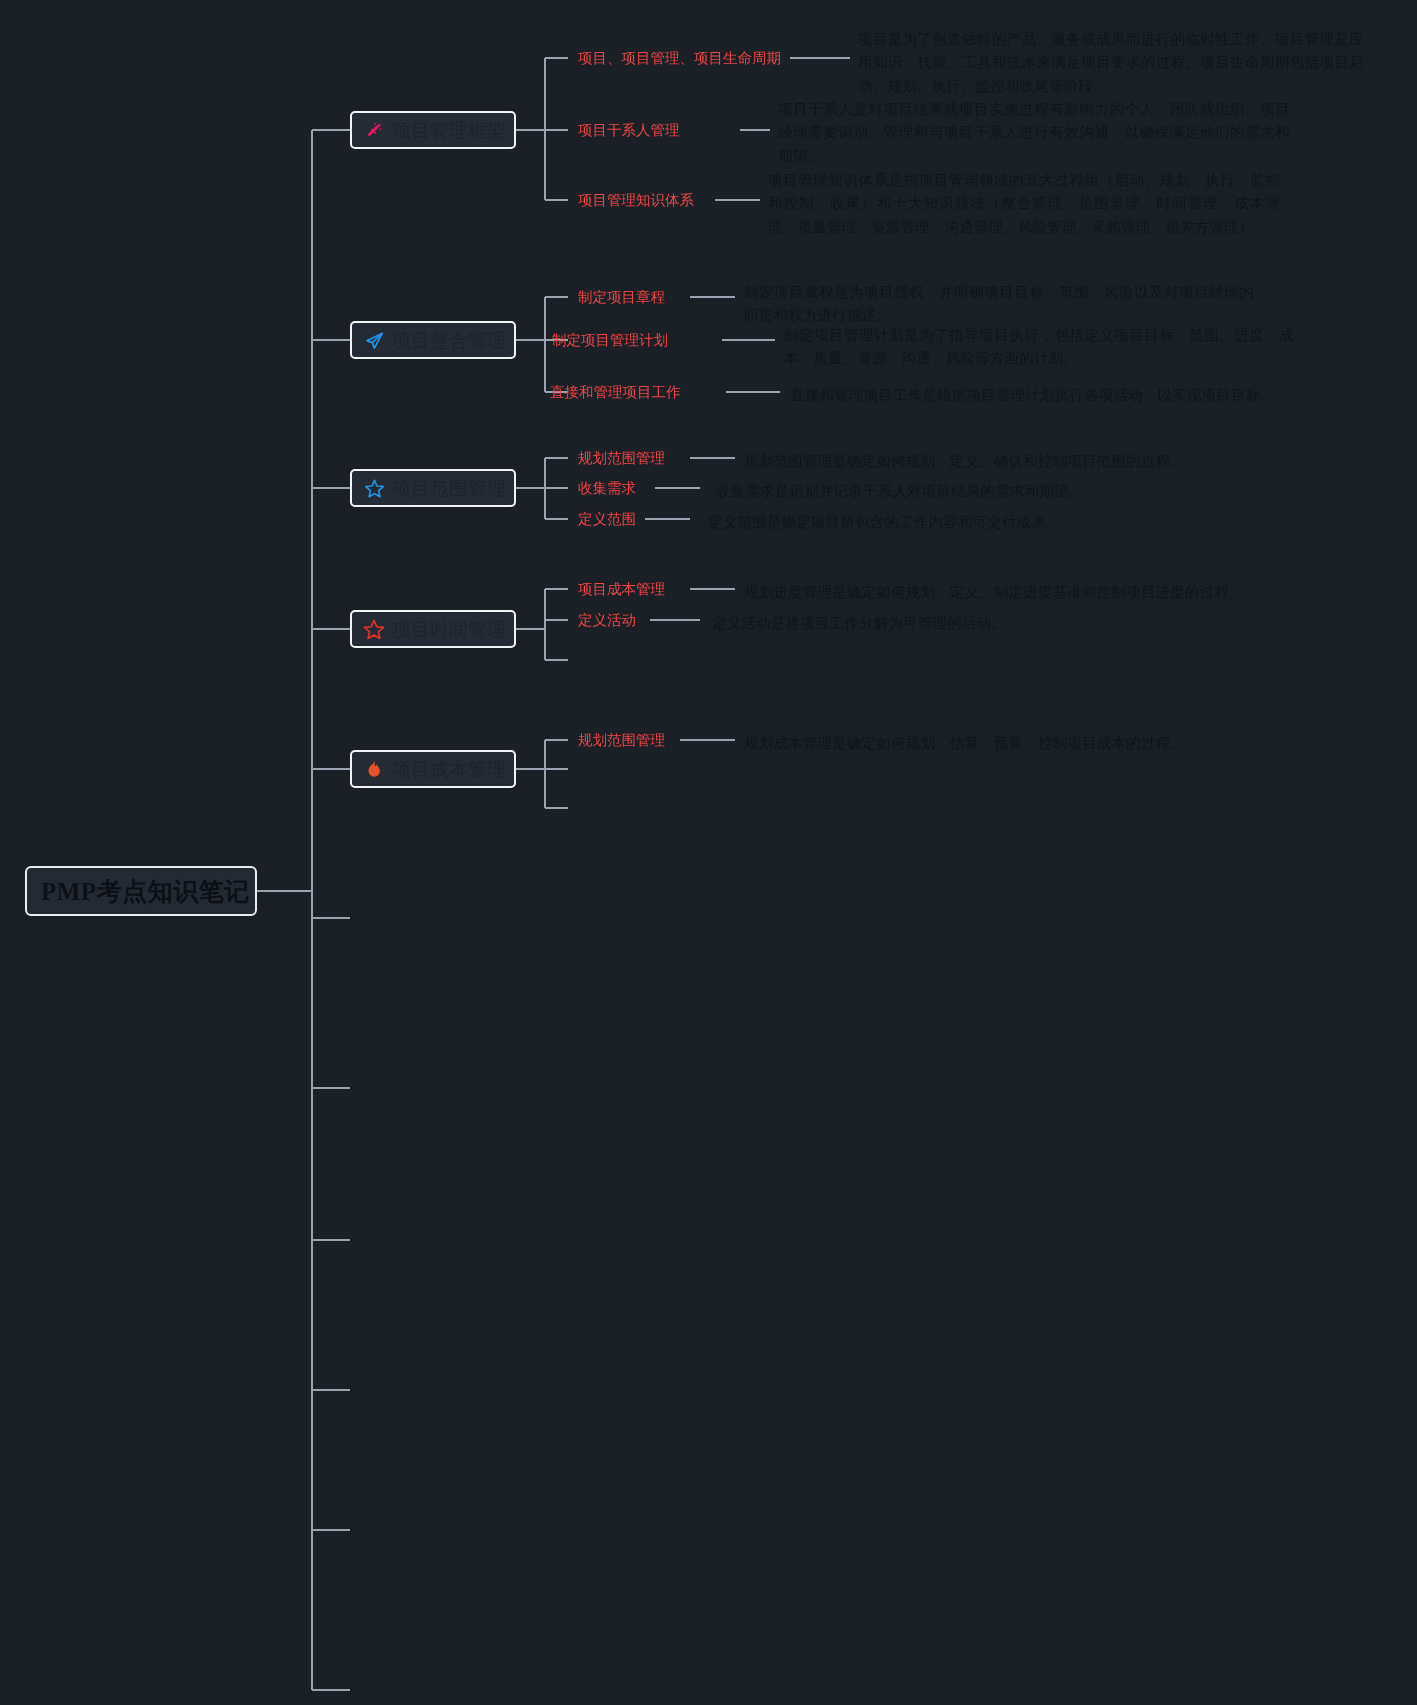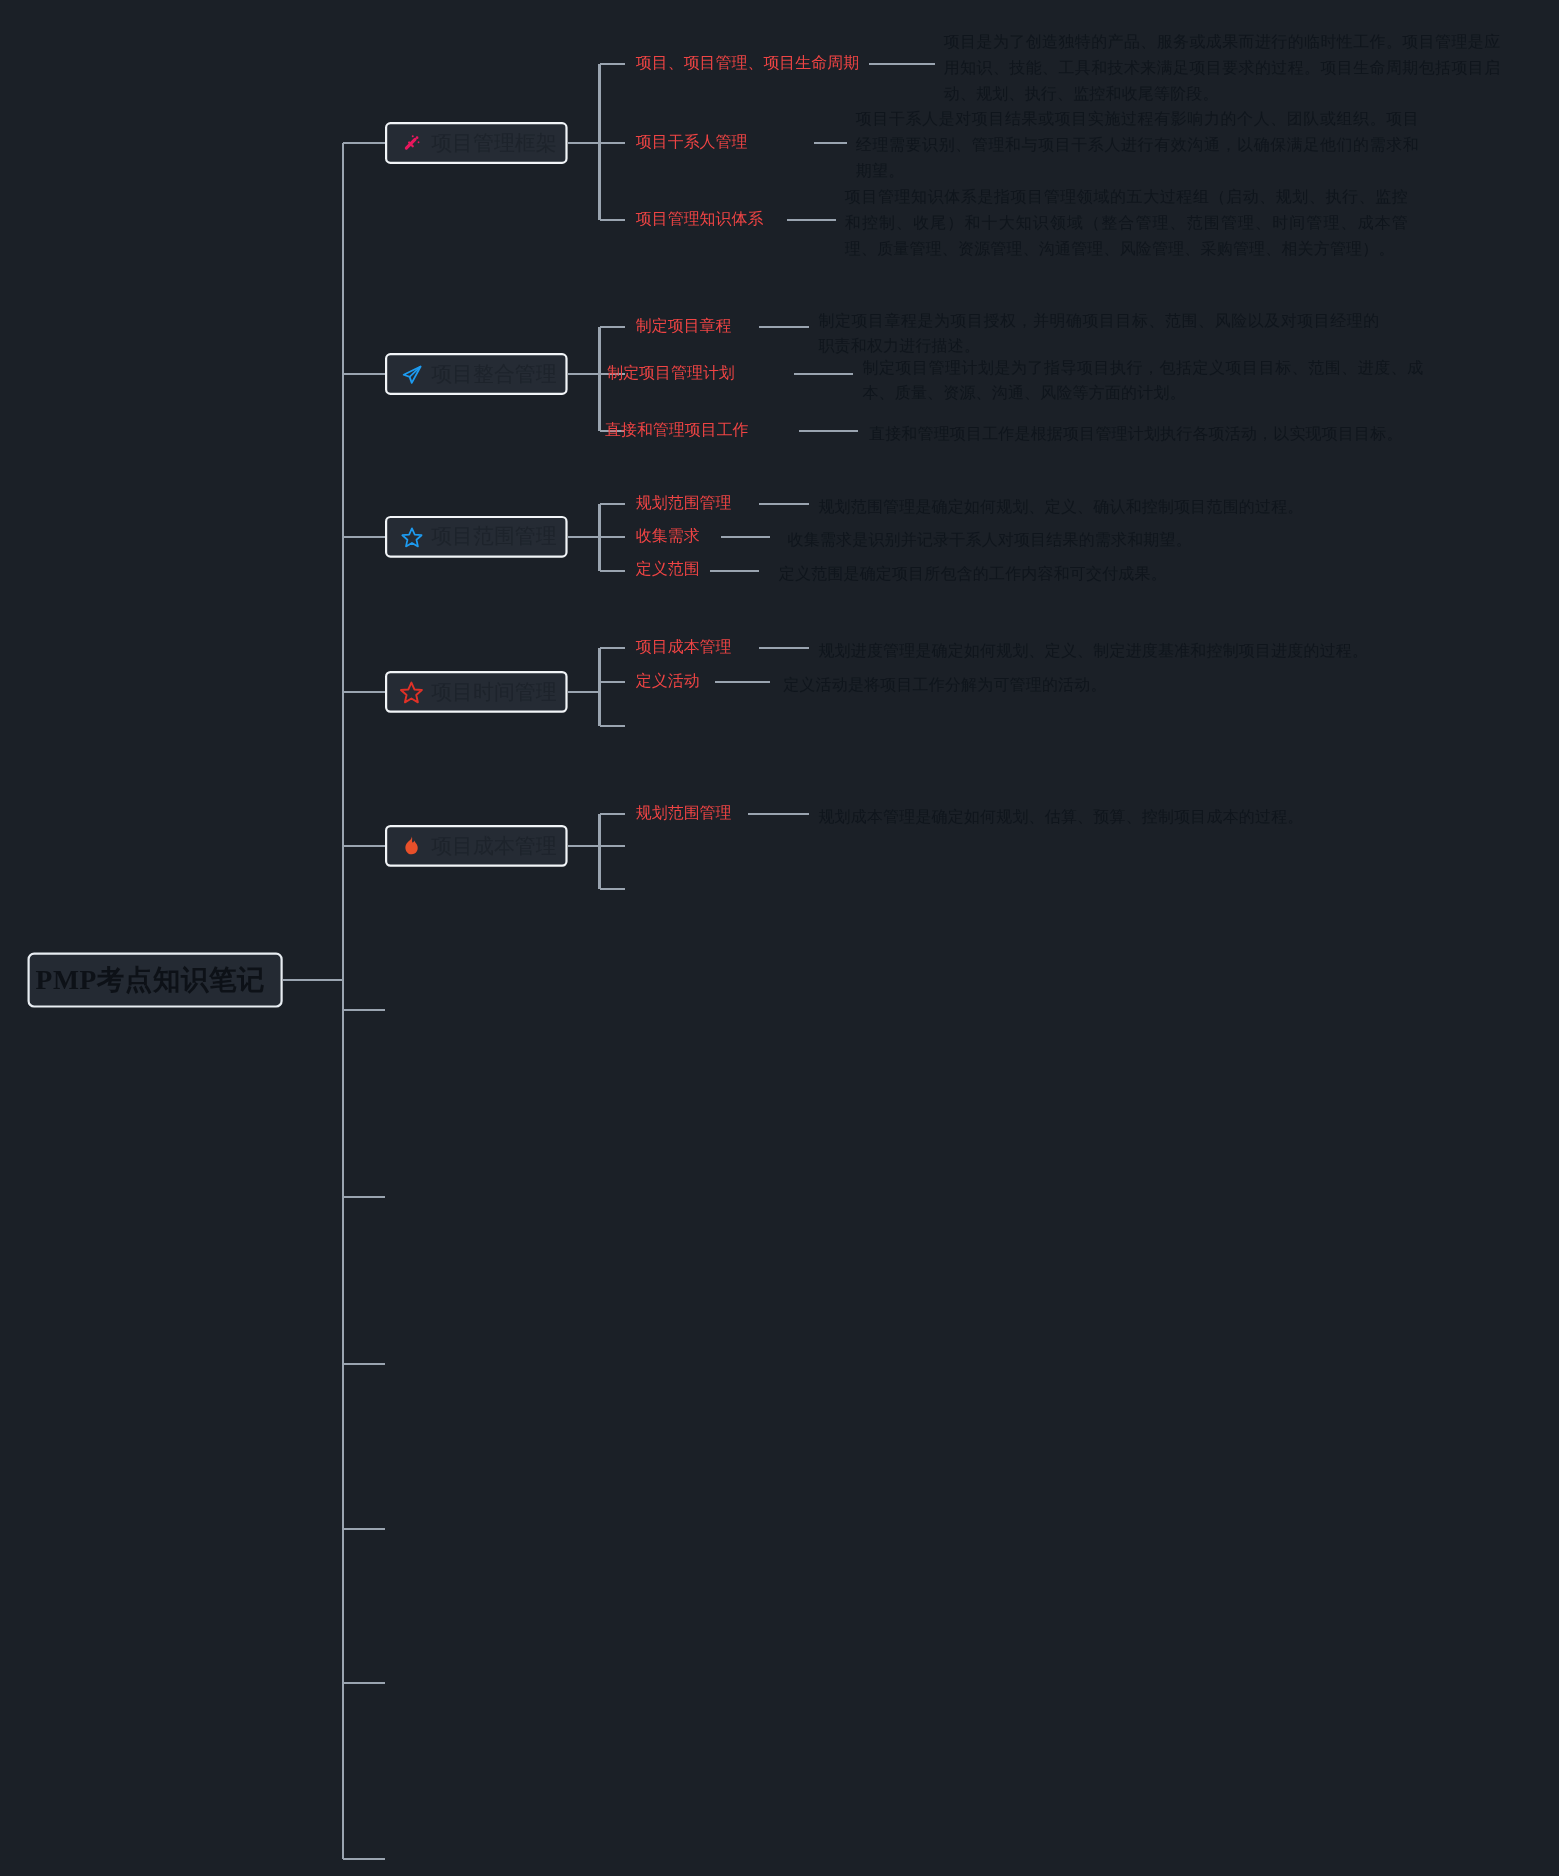--- a/index.html
+++ b/index.html
@@ -31,21 +31,21 @@
   }
   
   .root-node {
     position: absolute;
     box-sizing: border-box;
     background: #242a33;
     border: 2px solid #e8edf2;
     border-radius: 6px;
     display: flex;
     align-items: center;
-    justify-content: flex-end;
+    justify-content: flex-start;
     padding: 0 14px;
   }
   .root-label {
     font-family: "Liberation Serif", "DejaVu Serif", serif;
     font-weight: bold;
     font-size: 25px;
     color: #0d1117;
     letter-spacing: 0.5px;
     white-space: nowrap;
     line-height: 1;
@@ -224,21 +224,21 @@
     <span class="branch-icon">
       <svg width="21" height="21" viewBox="0 0 24 24">
         <path d="M12 2.6 L14.9 9.1 L22 9.8 L16.7 14.5 L18.2 21.4 L12 17.8 L5.8 21.4 L7.3 14.5 L2 9.8 L9.1 9.1 Z" fill="none" stroke="#1d9bf0" stroke-width="1.8" stroke-linejoin="round"></path>
       </svg>
     </span>
     <span class="branch-label">项目范围管理</span>
   </div>
 
   <div class="sub-label" style="left:578px; top:458px;">规划范围管理</div>
   <div class="sub-label" style="left:578px; top:488px;">收集需求</div>
-  <div class="sub-label" style="left:578px; top:519px;font-family:Liberation Mono, monospace;">定义范围</div>
+  <div class="sub-label" style="left:578px; top:519px;">定义范围</div>
 
   <div class="detail-text" style="left:744px; top:450px; width:620px;">规划范围管理是确定如何规划、定义、确认和控制项目范围的过程。</div>
   <div class="detail-text" style="left:716px; top:480px; width:620px;">收集需求是识别并记录干系人对项目结果的需求和期望。</div>
   <div class="detail-text" style="left:708px; top:511px; width:620px;">定义范围是确定项目所包含的工作内容和可交付成果。</div>
 
   <div class="branch-node" style="left:350px; top:610px; width:166px;">
     <span class="branch-icon">
       <svg width="23" height="23" viewBox="0 0 24 24">
         <path d="M12 2.2 L15 9 L22.4 9.6 L16.8 14.6 L18.4 21.8 L12 18 L5.6 21.8 L7.2 14.6 L1.6 9.6 L9 9 Z" fill="none" stroke="#e03127" stroke-width="1.9" stroke-linejoin="round"></path>
       </svg>

